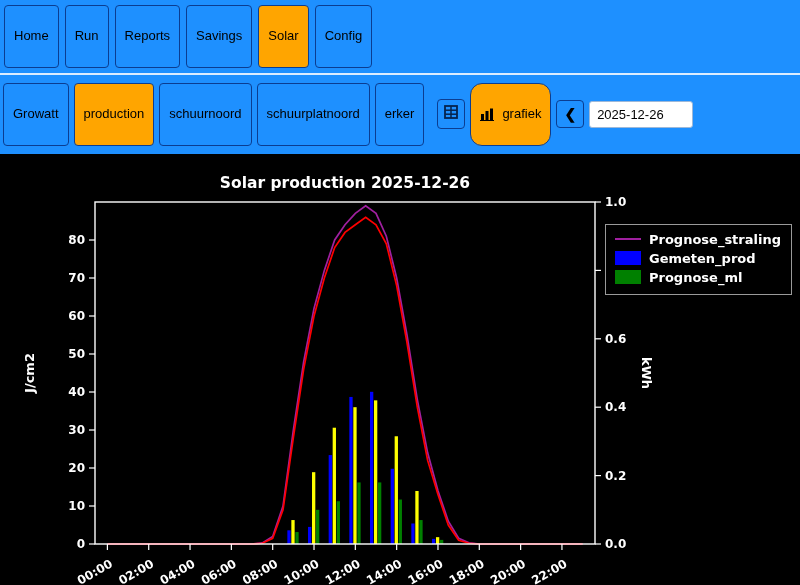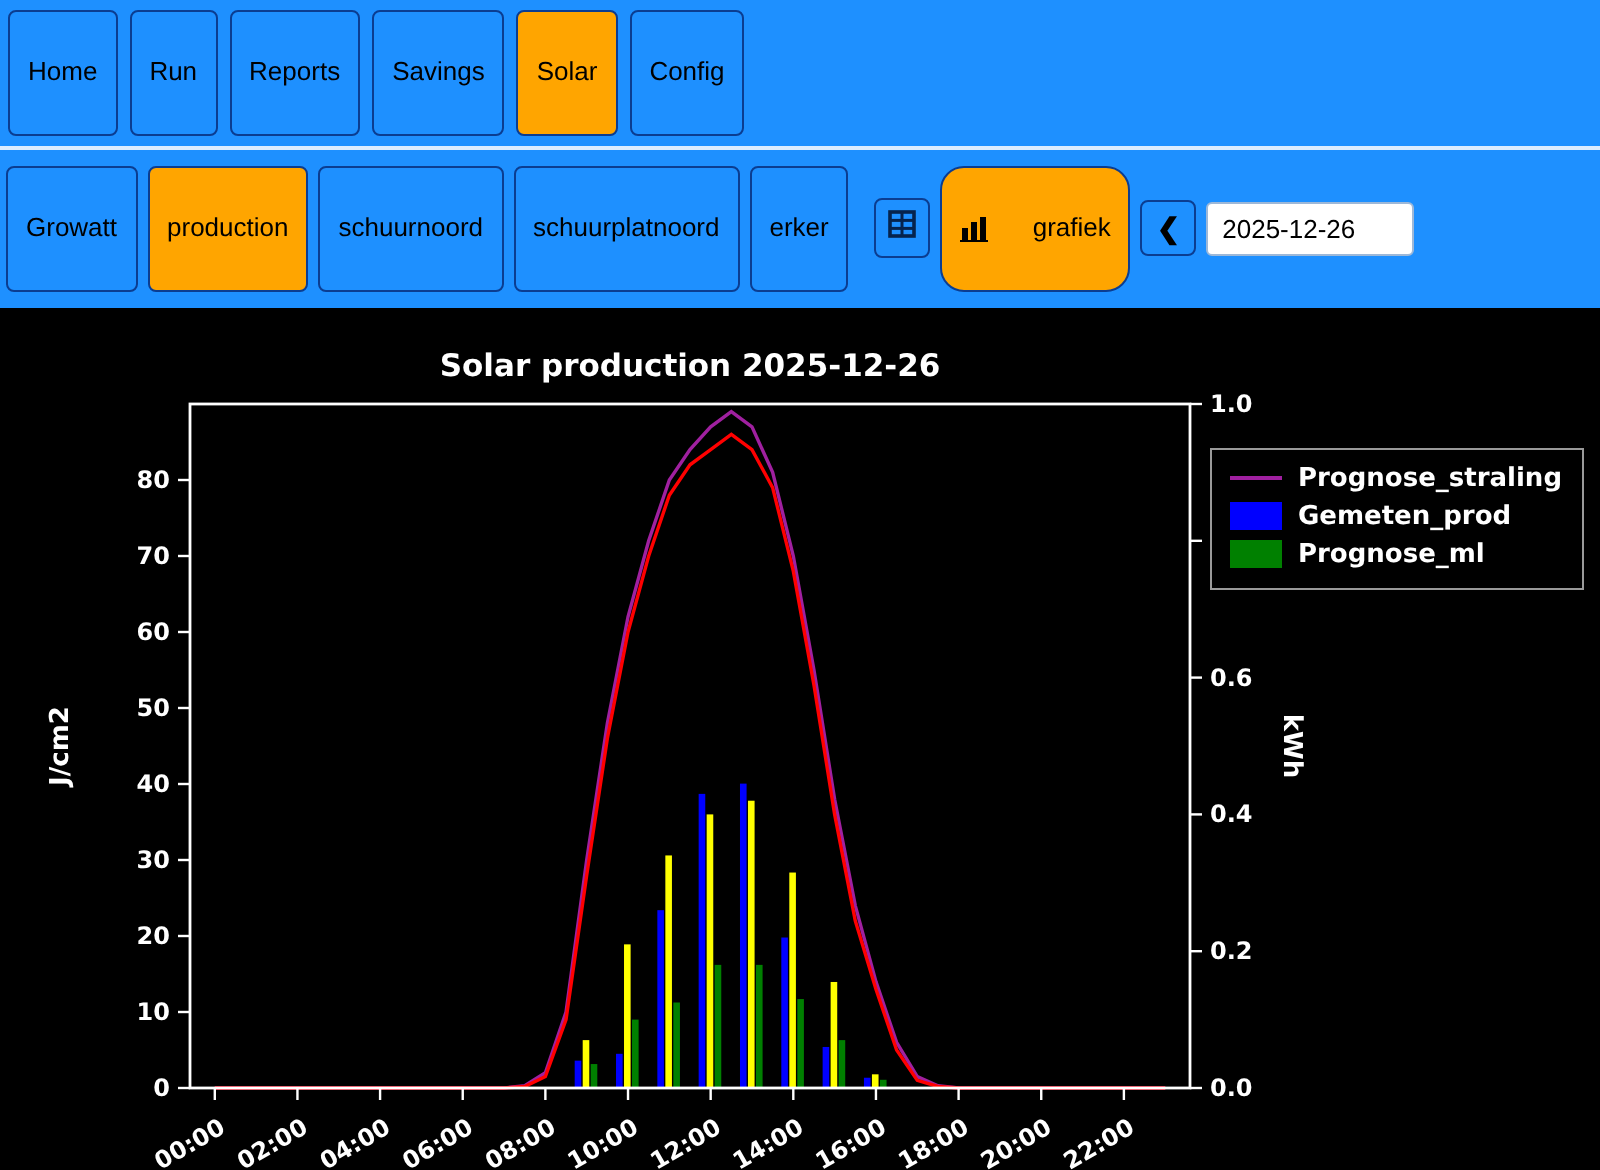--- a/index.html
+++ b/index.html
@@ -32,21 +32,21 @@
     border-radius: 4px;
     color: #000;
     font-size: 13px;
     font-family: inherit;
     padding: 23px 9px;
     cursor: pointer;
     white-space: nowrap;
     line-height: 1.15;
   }
   .btn.active { background: var(--active-bg, #ffa500); }
-  .btn.iconbtn { display: inline-flex; align-items: center; gap: 22px; border-radius: 12px; }
+  .btn.iconbtn { display: inline-flex; align-items: center; gap: 8px; border-radius: 12px; }
   .btn.square { padding: 5px 6px; margin-left: 8px; }
   .btn.arrow { font-weight: bold; padding: 5px 7px; font-size: 14px; }
   .date-input {
     width: 104px;
     height: 27px;
     border: 1px solid #9db8d8;
     border-radius: 3px;
     background: #fff;
     color: #000;
     font-family: inherit;

